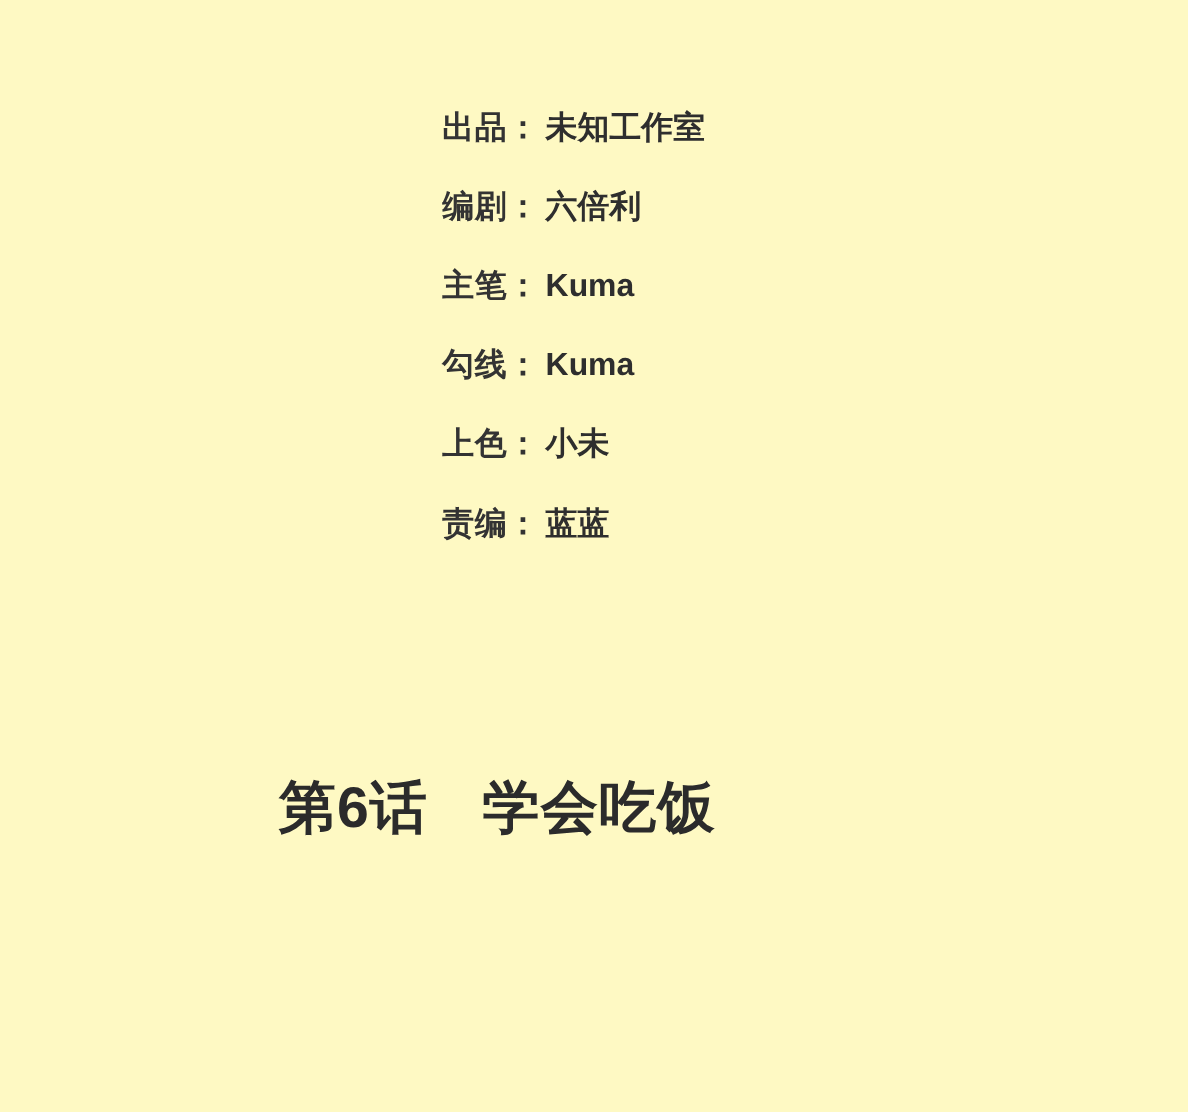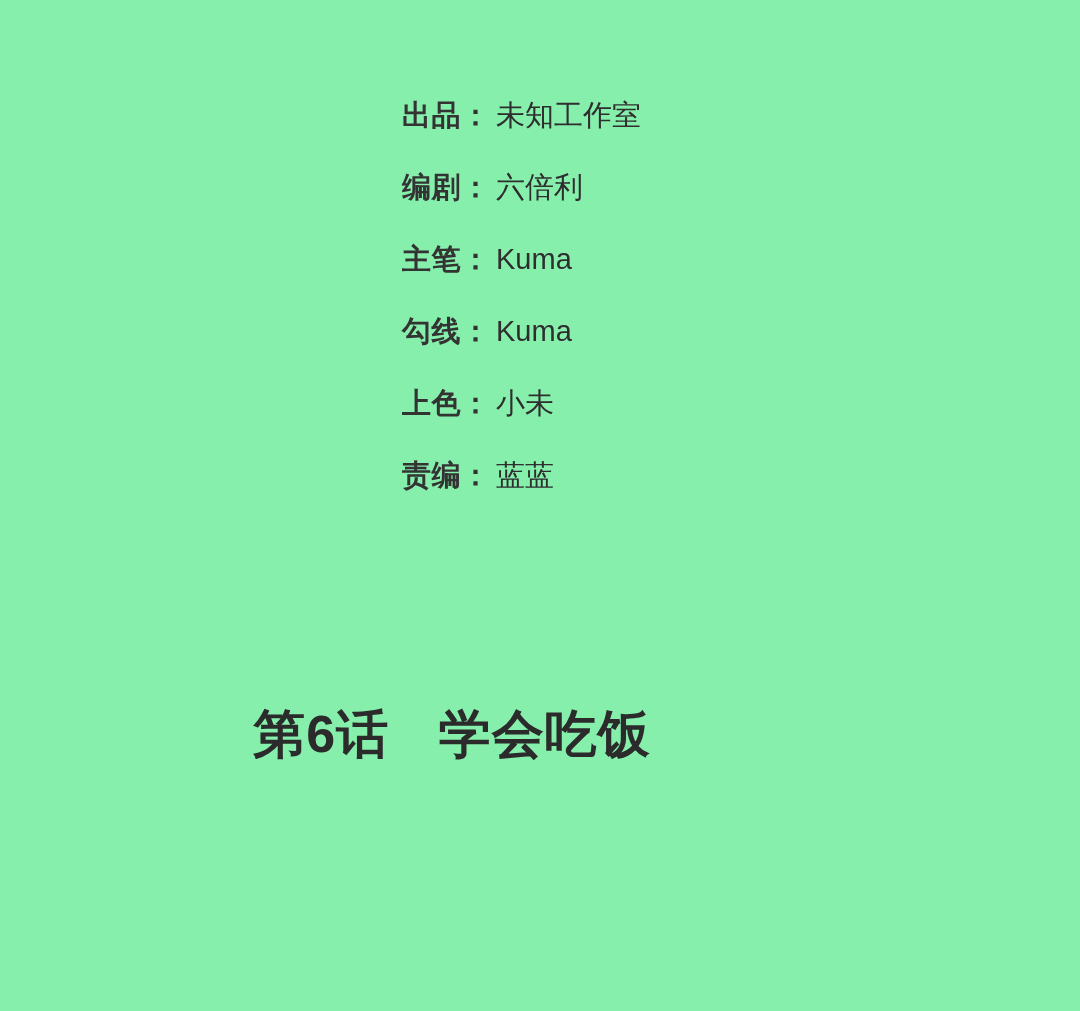--- a/index.html
+++ b/index.html
@@ -11,21 +11,21 @@
     height: 1011px;
     background: #ffffff;
     font-family: "Liberation Sans", "DejaVu Sans", sans-serif;
     color: #3a3a3a;
     overflow: hidden;
   }
   .page {
     position: relative;
     width: 1080px;
     height: 1011px;
-    background: #86efac;
+    background: #fef9c3;
   }
   .credits {
     position: absolute;
     left: 0;
     top: 96px;
     width: 1080px;
   }
   .credit-row {
     display: flex;
     align-items: baseline;
@@ -41,21 +41,21 @@
     white-space: nowrap;
   }
   .credit-sep {
     font-size: 29px;
     font-weight: bold;
     color: #333333;
     margin-right: 6px;
   }
   .credit-name {
     font-size: 29px;
-    font-weight: normal;
+    font-weight: bold;
     color: #2e2e2e;
     white-space: nowrap;
   }
   .chapter-title {
     position: absolute;
     left: 0;
     top: 700px;
     width: 904px;
     text-align: center;
     font-size: 52px;

